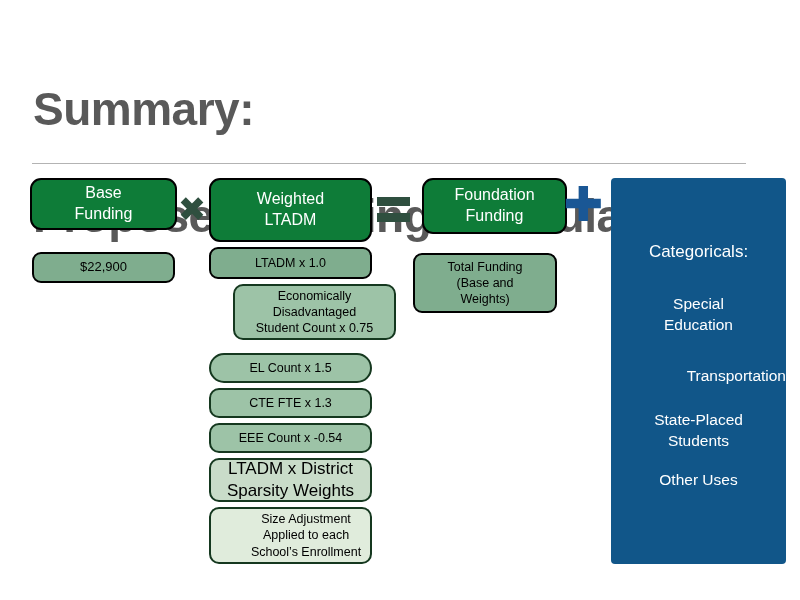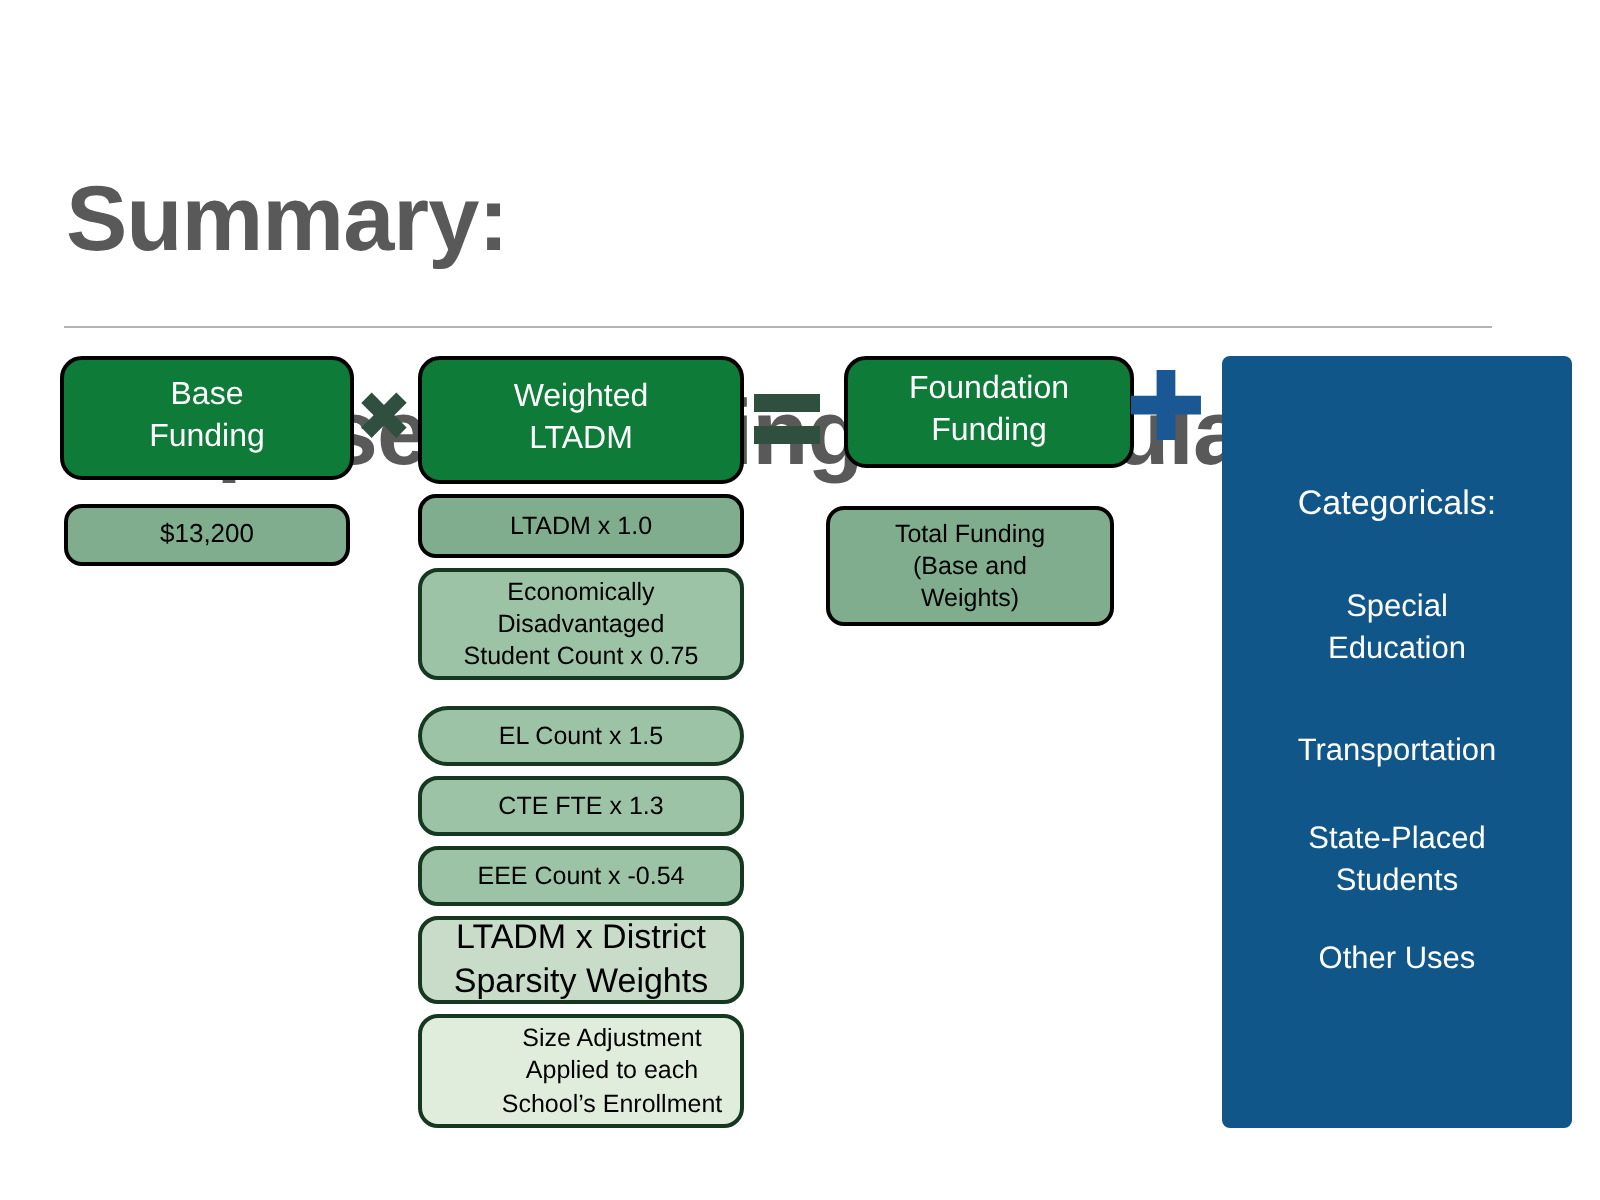--- a/index.html
+++ b/index.html
@@ -7,59 +7,59 @@
   .slide{position:relative;width:800px;height:600px;background:#ffffff;overflow:hidden;}
 
   .title{position:absolute;left:33px;top:30px;font-size:46px;font-weight:bold;
          color:#595959;line-height:1.16;letter-spacing:-0.5px;white-space:pre-line;}
   .rule{position:absolute;left:32px;top:163px;width:714px;height:1px;background:#b3b3b3;}
 
   .box{position:absolute;box-sizing:border-box;display:flex;align-items:center;
        justify-content:center;text-align:center;white-space:pre-line;}
   .box-dark{background:#0e7c38;border:2px solid #000;border-radius:11px;color:#fff;
             font-size:16px;line-height:1.3;}
-  #base-box{left:30px;top:178px;width:147px;height:62px;}
+  #base-box{left:30px;top:178px;width:147px;height:52px;}
   #weighted-box{left:209px;top:178px;width:163px;height:64px;justify-content:center;}
   #foundation-box{left:422px;top:178px;width:145px;height:56px;}
 
   .box-mid{background:#7fad8e;border:2px solid #000;border-radius:9px;color:#000;
            font-size:12.5px;line-height:1.3;}
   .box-light{background:#9dc3a7;border:2px solid #15381f;border-radius:10px;color:#000;
              font-size:12.5px;line-height:1.3;}
   .box-lighter{background:#c9dcc9;border:2px solid #15381f;border-radius:10px;color:#000;
                font-size:17px;line-height:1.3;}
   .box-lightest{background:#e0ecdc;border:2px solid #15381f;border-radius:10px;color:#000;
                 font-size:12.5px;line-height:1.3;padding-left:31px;}
 
   #amount-box{left:32px;top:252px;width:143px;height:31px;font-size:13px;}
   #total-box{left:413px;top:253px;width:144px;height:60px;font-size:12.5px;}
 
   .wcol{left:209px;width:163px;}
   #w0{top:247px;height:32px;}
-  #w1{top:284px;height:56px;}
+  #w1{top:284px;height:56px;margin-left:24px;}
   #w2{top:353px;height:30px;border-radius:15px;}
   #w3{top:388px;height:30px;}
   #w4{top:423px;height:30px;}
   #w5{top:458px;height:44px;}
   #w6{top:507px;height:57px;}
 
   .op{position:absolute;font-weight:bold;color:#2f4f3f;text-align:center;}
   #op-multiply{left:175px;top:189px;width:34px;font-size:34px;}
   #op-plus{left:558px;top:176px;width:50px;font-size:48px;color:#1a5795;}
   #op-equals{left:377px;top:197px;width:33px;height:26px;}
   .eqbar{display:block;height:9px;background:#2f4f3f;}
   .eqbar + .eqbar{margin-top:7px;}
 
   #categoricals-box{position:absolute;left:611px;top:178px;width:175px;height:386px;
                     background:#115689;border-radius:4px;color:#fff;}
   .cat-title{position:absolute;top:64px;left:0;right:0;text-align:center;font-size:17px;}
   .cat-item{position:absolute;left:0;right:0;text-align:center;font-size:15.5px;
             line-height:1.35;white-space:pre-line;}
   #cat0{top:116px;}
-  #cat1{top:188px;}
+  #cat1{top:188px;text-align:right;}
   #cat2{top:232px;}
   #cat3{top:292px;}
 </style>
 </head>
 <body>
 
 <div class="slide">
 
   <div class="title">
     <span>Summary:</span><br>
@@ -86,21 +86,21 @@
   </div>
 
   <div class="box box-dark" id="foundation-box">
     <span>Foundation
 Funding</span>
   </div>
 
   <div class="op" id="op-plus">✚</div>
 
   <div class="box box-mid" id="amount-box">
-    <span>$13,200</span>
+    <span>$22,900</span>
   </div>
 
   <div class="box box-mid wcol" id="w0">
     <span>LTADM x 1.0</span>
   </div>
   <div class="box box-light wcol" id="w1">
     <span>Economically
 Disadvantaged
 Student Count x 0.75</span>
   </div>

